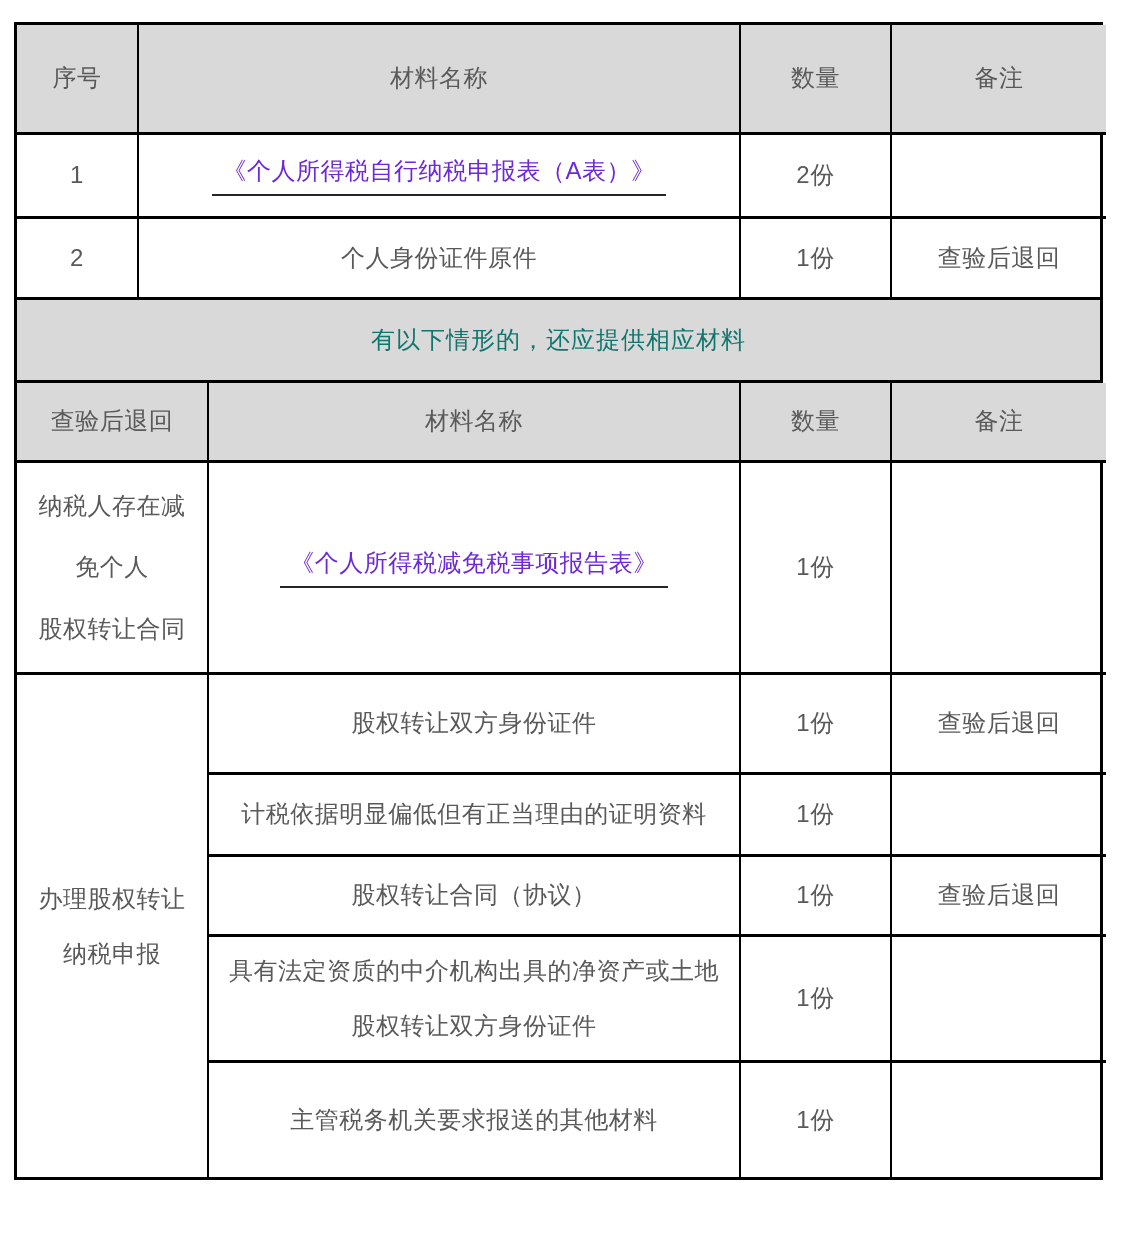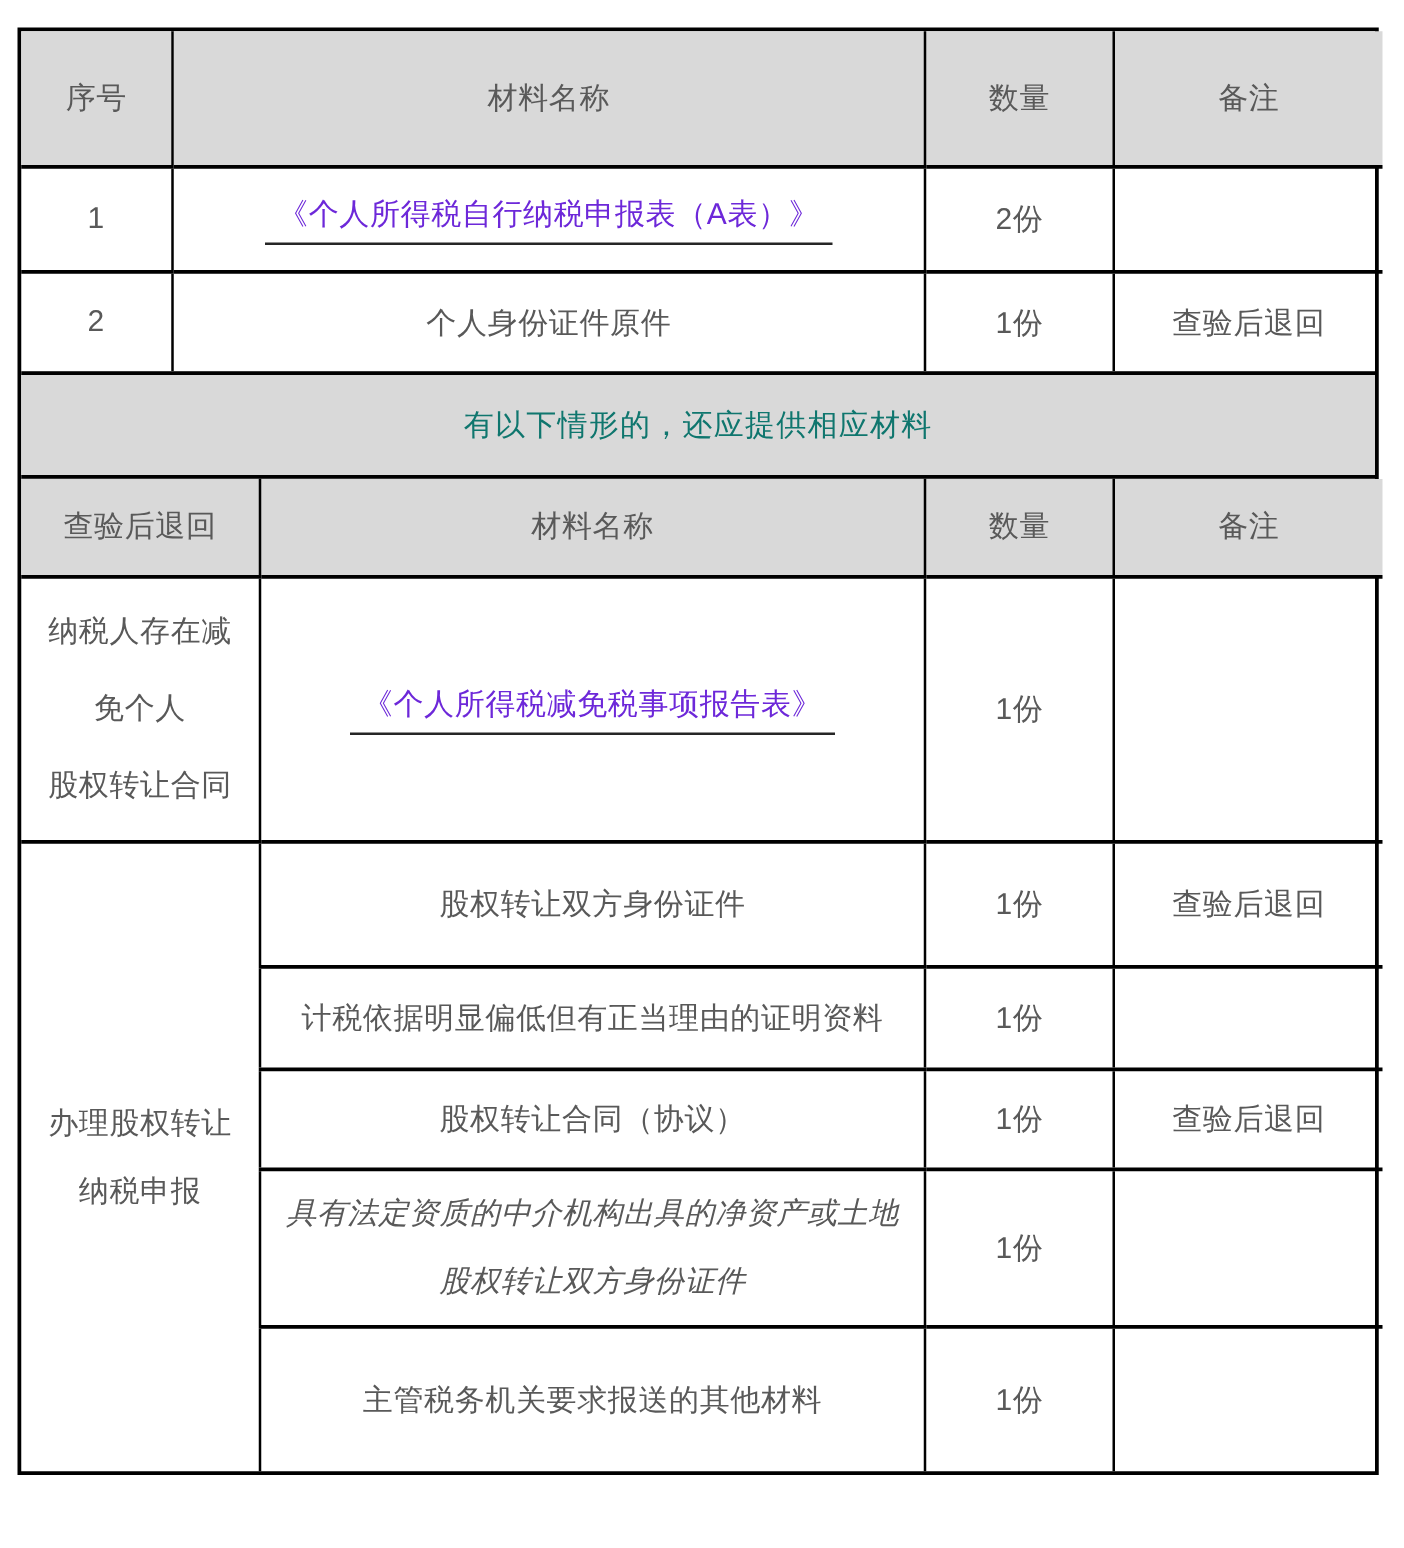--- a/index.html
+++ b/index.html
@@ -60,21 +60,21 @@
   }
   .doclink {
     display: inline-block;
     color: #6d28d9;
     border-bottom: 2px solid #262626;
     padding: 0 10px 7px 10px;
     cursor: pointer;
   }
   .cond-tall div { line-height: 2.55; }
   .cond-short div { line-height: 2.3; }
-  .ml div { line-height: 2.3; font-style: italic; }
+  .ml div { line-height: 2.3; }
   .rspan { border-right: 2px solid #000000; }
 </style>
 </head>
 <body>
 
 <div class="doc">
 
   <table class="tbl">
     <colgroup>
       <col style="width:121px">

